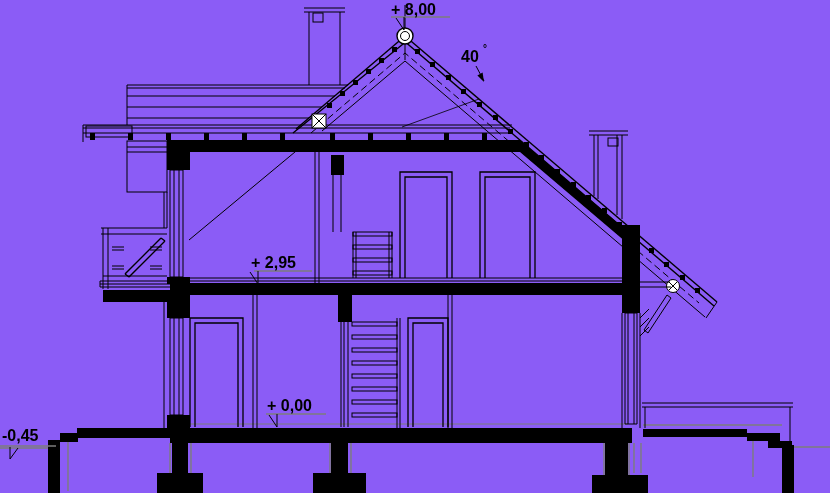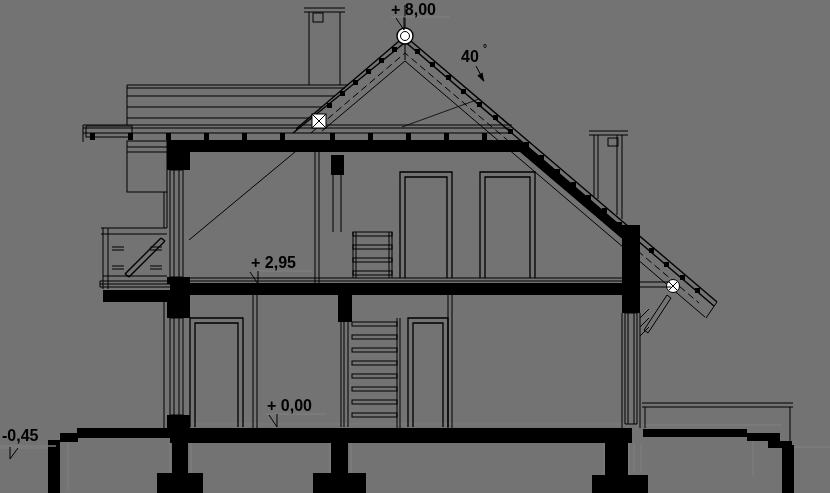--- a/index.html
+++ b/index.html
@@ -1,16 +1,16 @@
 <!DOCTYPE html>
 <html><head>
 <meta charset="utf-8">
 <style>
   html,body{margin:0;padding:0;background:#ffffff;}
-  .stage{position:relative;width:830px;height:493px;background:#737373;overflow:hidden;}
+  .stage{position:relative;width:830px;height:493px;background:#8b5cf6;overflow:hidden;}
   svg{display:block;}
   .lvl{font-family:"Liberation Sans",sans-serif;font-weight:bold;font-size:16px;fill:#000;}
   .deg{font-family:"Liberation Sans",sans-serif;font-weight:bold;font-size:16px;fill:#000;}
   .degsup{font-family:"Liberation Sans",sans-serif;font-weight:bold;font-size:10px;fill:#000;}
 </style>
 </head>
 <body>
 
 <div class="stage">
 <svg width="830" height="493" viewBox="0 0 830 493">

